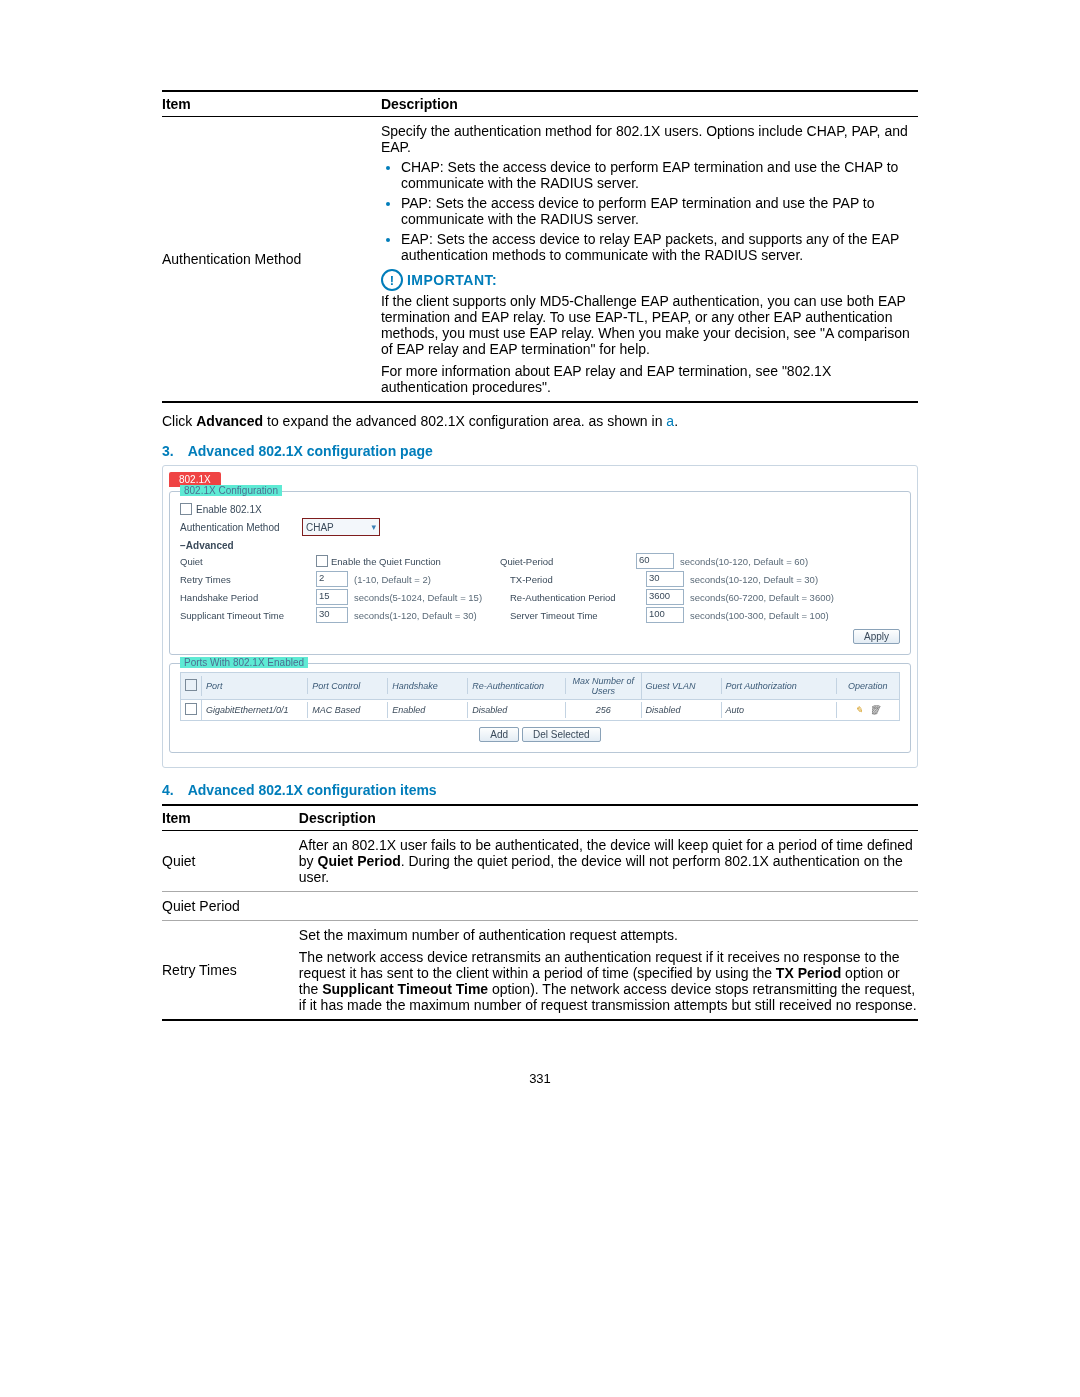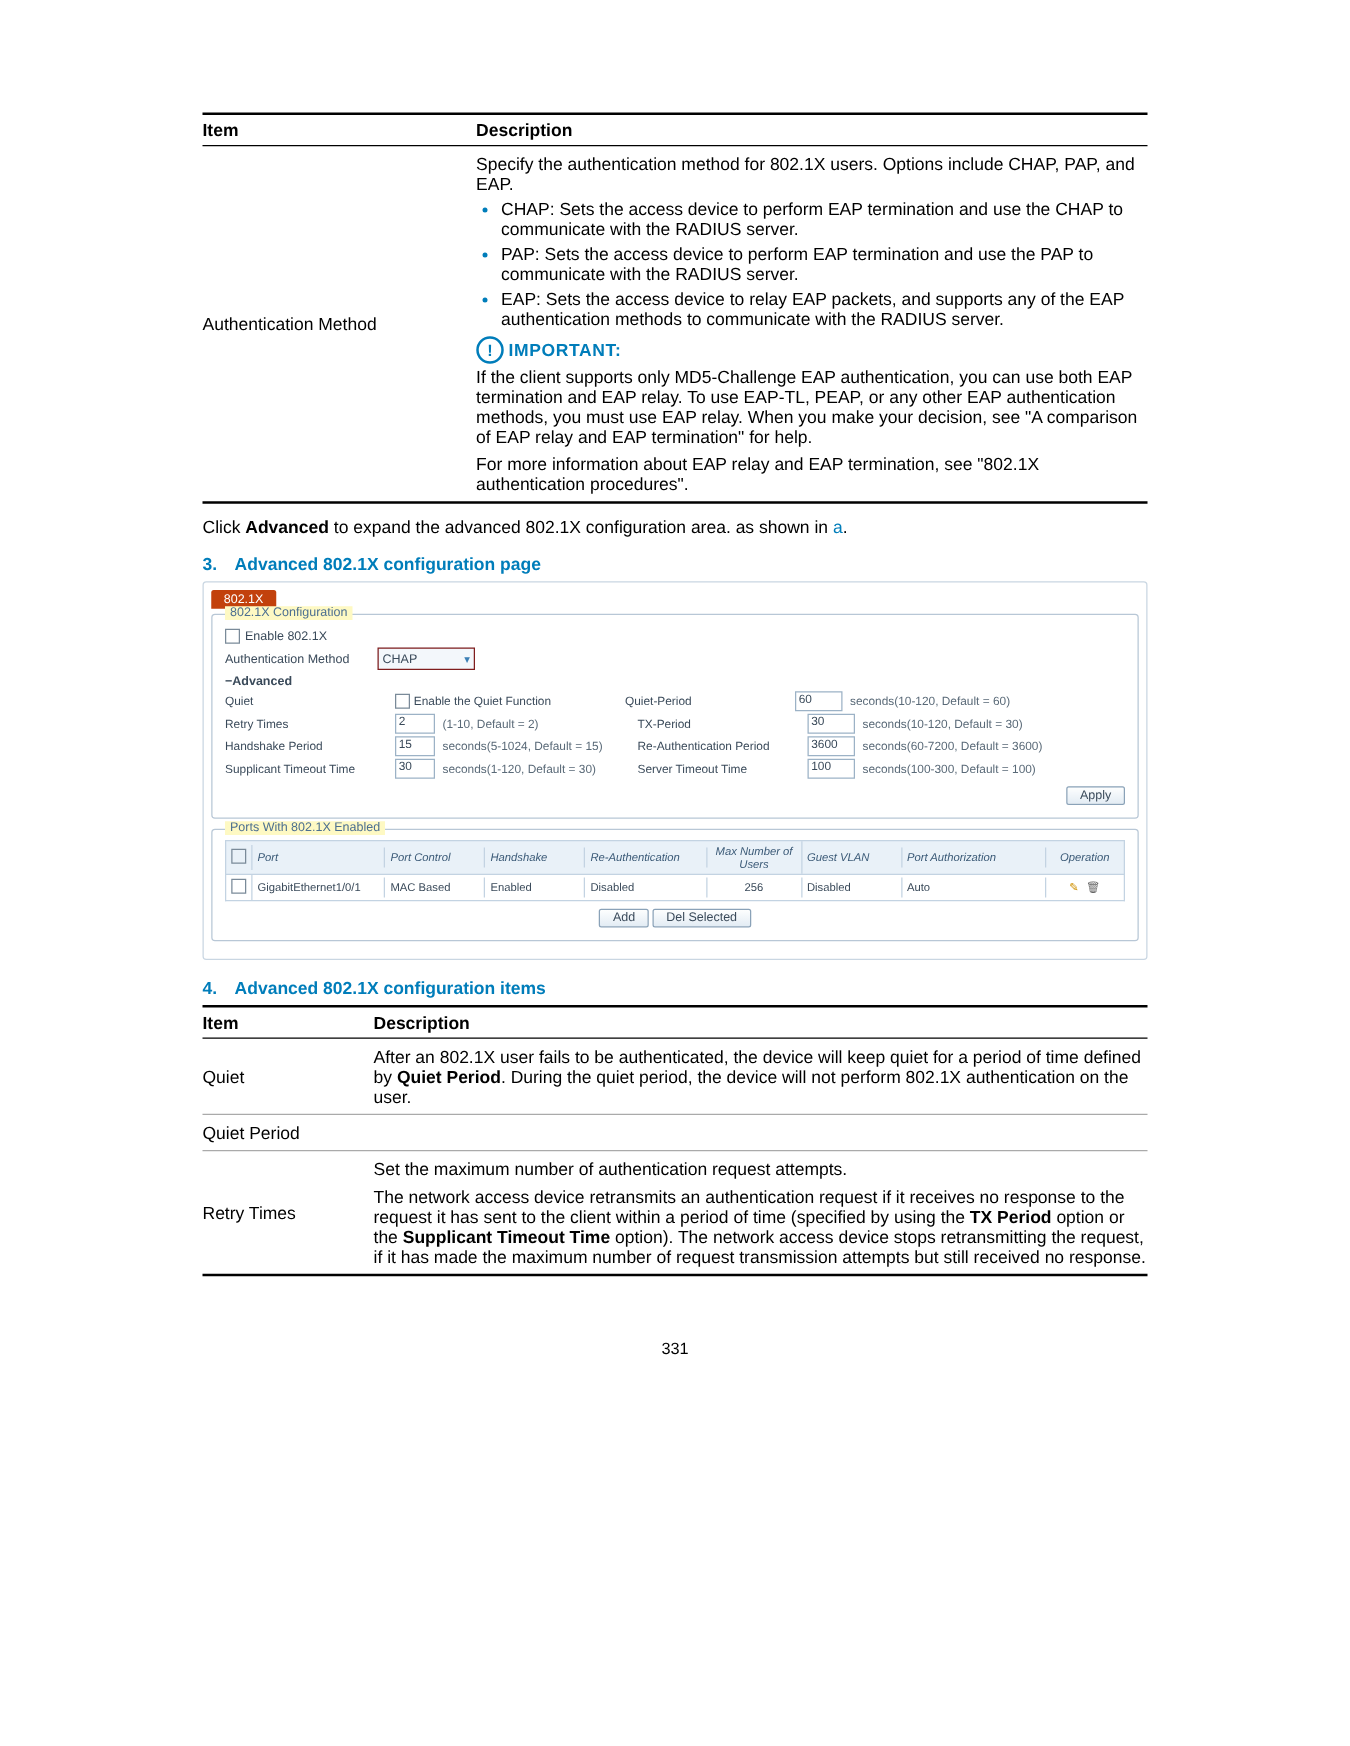--- a/index.html
+++ b/index.html
@@ -48,29 +48,29 @@
   .fig {
     border: 1px solid #c9d6e2;
     border-radius: 3px;
     padding: 6px;
     font-size: 10px;
     background: #fff;
     color:#3a4a5a;
   }
   .tab-strip { margin-bottom:4px;}
   .tab {
-    display:inline-block; background:#c2410c; color:#fff;
+    display:inline-block; background:#ef4444; color:#fff;
     padding:2px 10px; font-size:10px; border-radius:2px 2px 0 0;
   }
   .panel {
     border:1px solid #b8c7d6; border-radius:3px; padding:8px 10px 10px 10px;
     margin-bottom:8px; position:relative;
   }
   .panel-title {
-    position:absolute; top:-7px; left:10px; background:#fef9c3; padding:0 4px;
+    position:absolute; top:-7px; left:10px; background:#5eead4; padding:0 4px;
     color:#4c6f91; font-size:10px;
   }
   .cfg-row { display:flex; align-items:center; gap:4px; margin:3px 0;}
   .cfg-chk { width:10px;height:10px;border:1px solid #7a8a99; display:inline-block;}
   .cfg-select {
     display:inline-flex; align-items:center; justify-content:space-between;
     border:1px solid #7f1d1d; background:#f3f7fb; height:16px; width:70px;
     padding:0 3px; font-size:10px;
   }
   .cfg-select .chev { color:#3b7fb5; font-size:9px;}
@@ -86,21 +86,21 @@
   .btn {
     display:inline-block; border:1px solid #8aa2b8; background:linear-gradient(#fdfefe,#e3ecf4);
     padding:1px 10px; font-size:10px; border-radius:2px;
   }
   .ports-head {
     display:flex; background:#e9f1f8; border:1px solid #c3d3e2;
     font-size:9px; color:#3b5a77; align-items:center;font-style:italic;
   }
   .ports-head div, .ports-row div { padding:3px 4px; border-right:1px solid #c3d3e2; box-sizing:border-box;}
   .ports-head div:last-child, .ports-row div:last-child { border-right:none;}
-  .ports-row { display:flex; border:1px solid #c3d3e2; border-top:none; font-size:9px; align-items:center; background:#fff;}
+  .ports-row { display:flex; border:1px solid #c3d3e2; border-top:none; font-size:9px; align-items:center; background:#fff;font-style:italic;}
   .c-chk {width:22px; text-align:center;}
   .c1{width:120px;} .c2{width:90px;} .c3{width:90px;} .c4{width:110px;}
   .c5{width:85px; text-align:center;} .c6{width:90px;} .c7{width:130px;} .c8{width:70px; text-align:center;}
   .op-icons { display:flex; gap:6px; justify-content:center; align-items:center;}
   .glyph-edit { color:#d09000; }
   .glyph-del { color:#666; }
   .btn-row { text-align:center; margin-top:6px;}
   .pg-num { text-align:center; margin-top:50px; font-size:13px;}
   .thin-sub { border-bottom:1px solid #aaa; }
   .thin-sub:last-child { border-bottom: 2px solid #000;}

